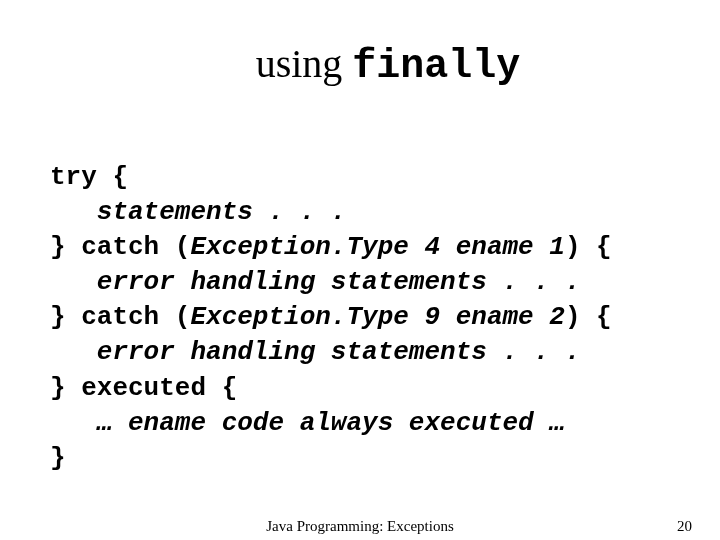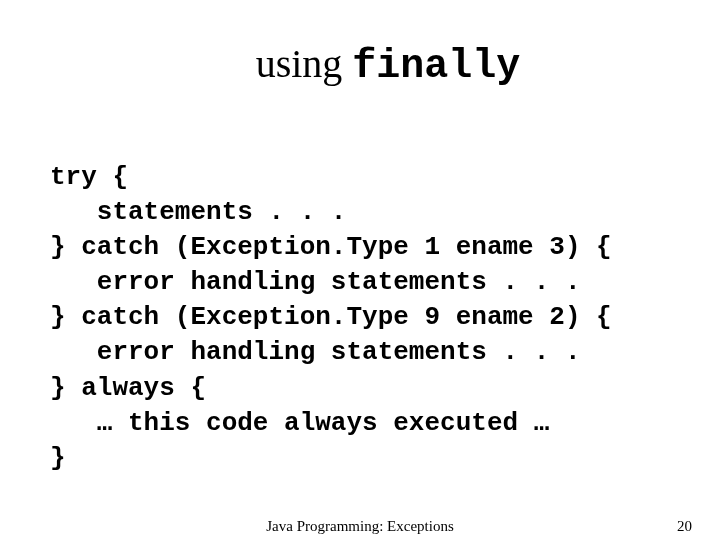--- a/index.html
+++ b/index.html
@@ -39,20 +39,21 @@
     top: 160px;
     left: 50px;
     right: 30px;
     font-family: "Courier New", Courier, monospace;
     font-weight: bold;
     font-size: 26px;
     line-height: 1.35;
     white-space: pre;
   }
   .code .italic {
+    font-style: italic;
   }
   .footer {
     position: absolute;
     bottom: 22px;
     left: 0;
     width: 720px;
     font-family: "Times New Roman", Times, serif;
     font-size: 15px;
   }
   .footer-center {
@@ -70,26 +71,26 @@
 <body>
 
 <div class="slide">
 
   <div class="title">
     <span class="serif">using </span><span class="mono">finally</span>
   </div>
 
   <div class="code"><span>try {</span>
 <span>   </span><span class="italic">statements . . .</span>
-<span>} catch (</span><span class="italic">Exception.Type 1 ename 3</span><span>) {</span>
+<span>} catch (</span><span class="italic">Exception.Type 4 ename 1</span><span>) {</span>
 <span>   </span><span class="italic">error handling statements . . .</span>
 <span>} catch (</span><span class="italic">Exception.Type 9 ename 2</span><span>) {</span>
 <span>   </span><span class="italic">error handling statements . . .</span>
-<span>} always {</span>
-<span>   </span><span class="italic">… this code always executed …</span>
+<span>} executed {</span>
+<span>   </span><span class="italic">… ename code always executed …</span>
 <span>}</span></div>
 
   <div class="footer">
     <div class="footer-center">Java Programming: Exceptions</div>
     <div class="footer-right">20</div>
   </div>
 
 </div>
 
 </body></html>

